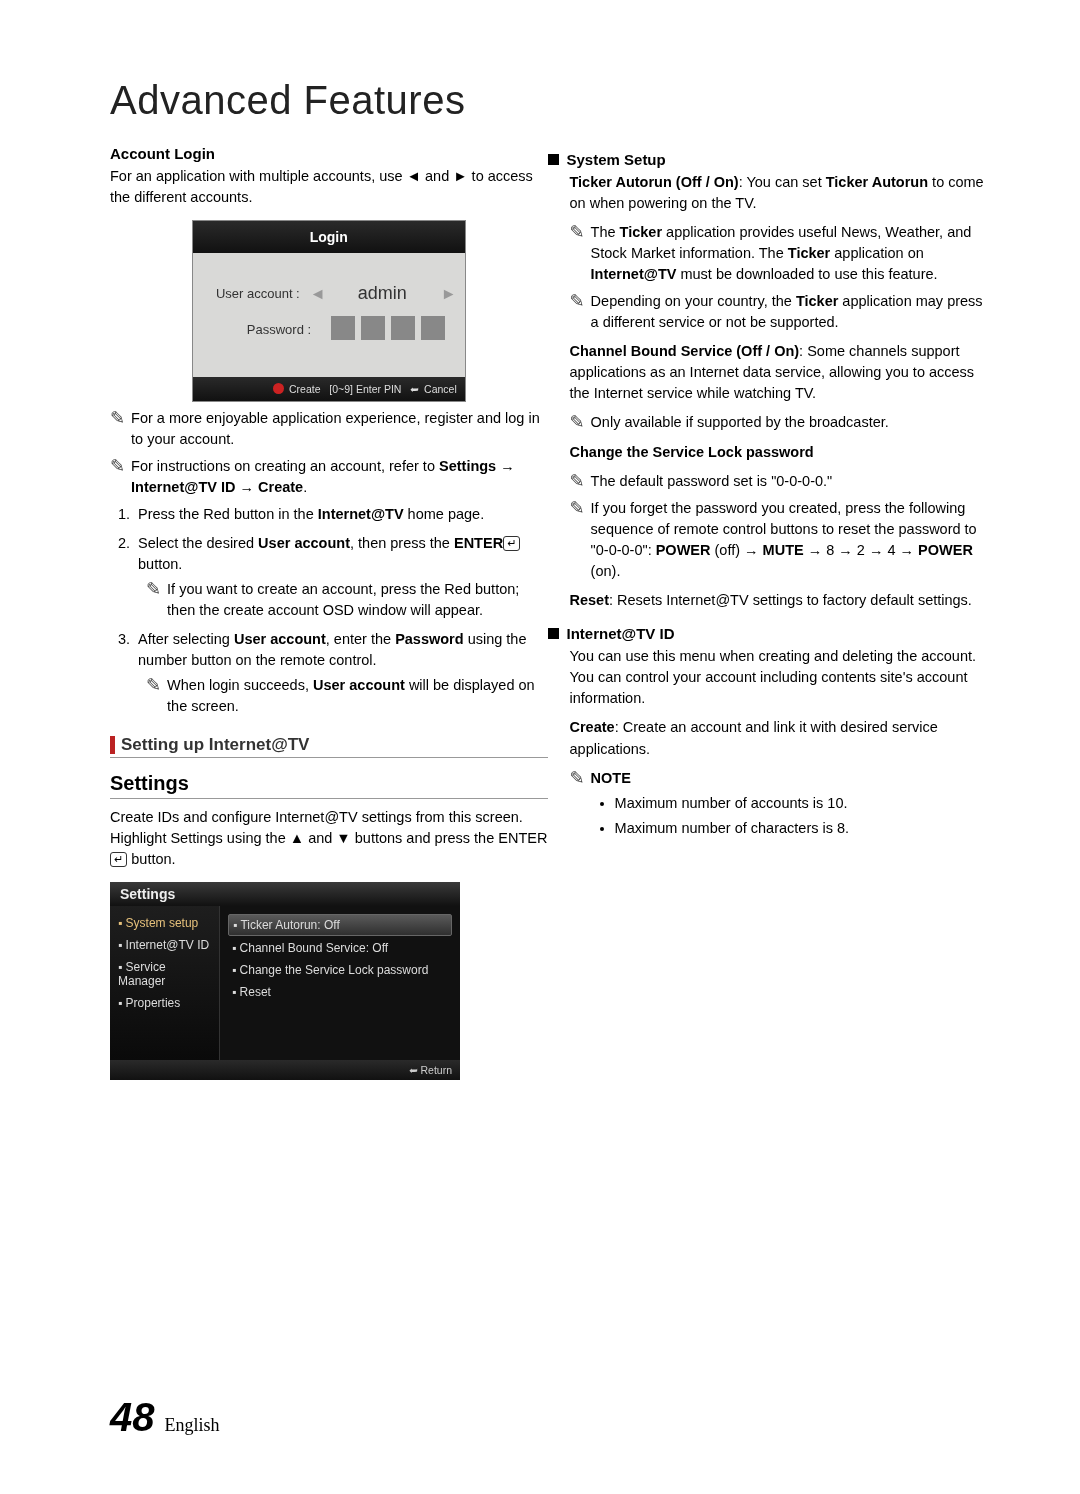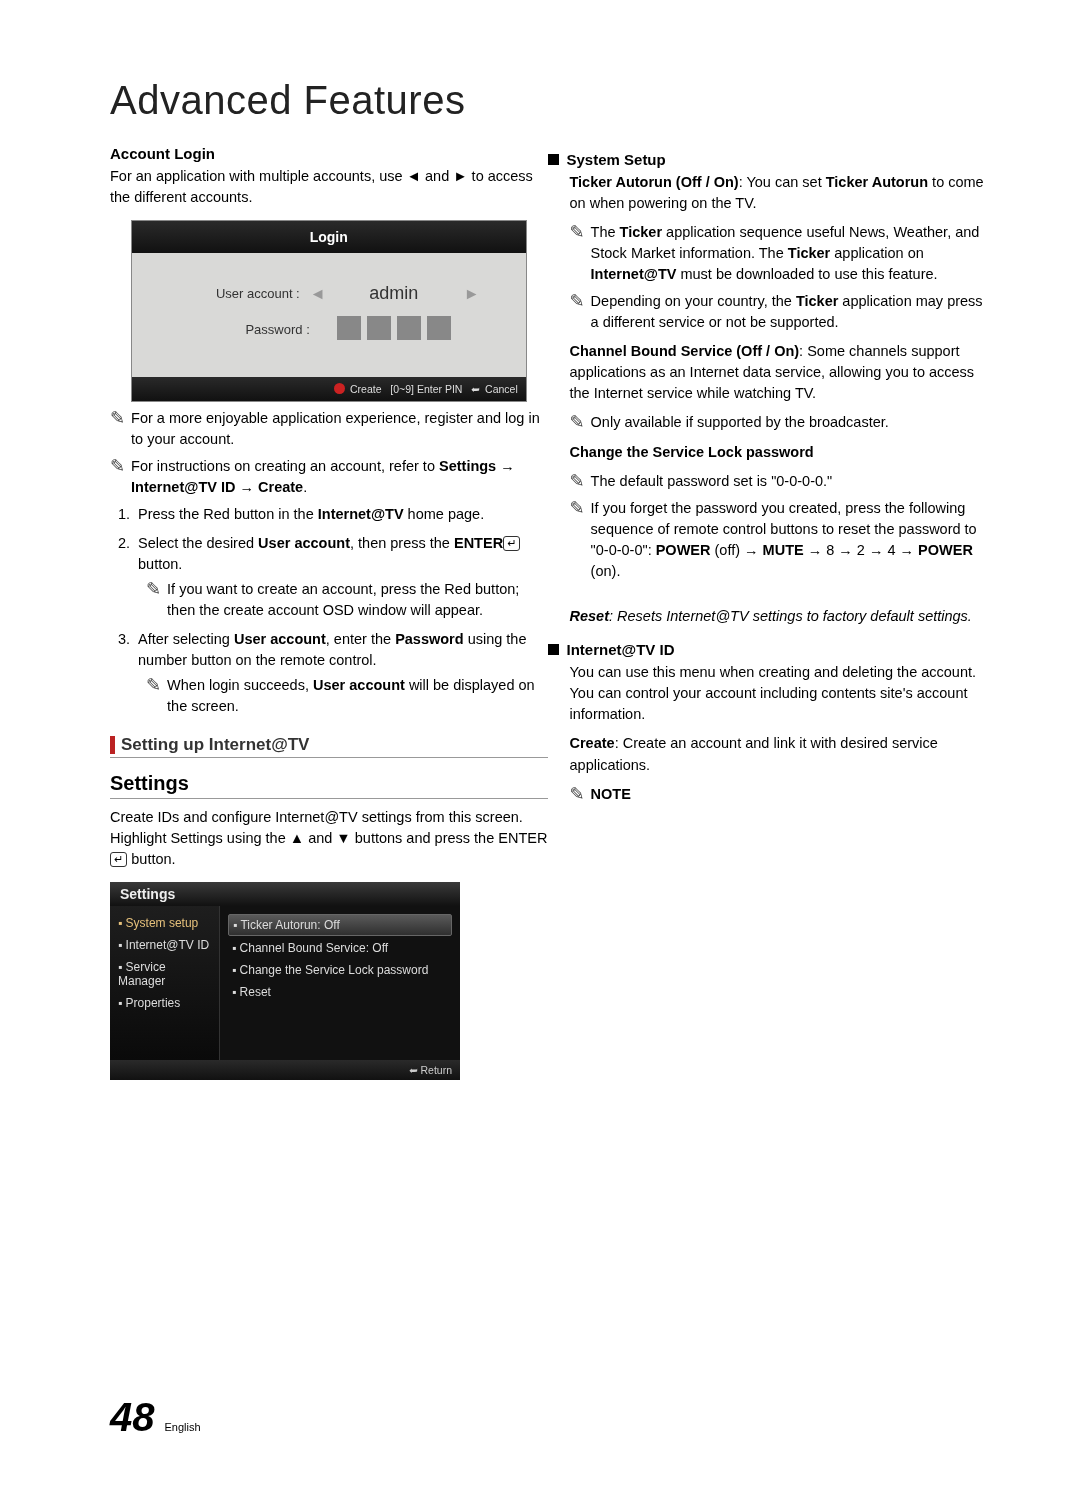--- a/index.html
+++ b/index.html
@@ -33,21 +33,21 @@
   .section-bar .redtick { width: 5px; height: 18px; background: #b22; display: inline-block; }
   .section-bar .stitle { font-size: 17px; font-weight: bold; color: #333; }
   .h2 { font-size: 20px; font-weight: bold; margin: 14px 0 8px; border-bottom: 1px solid #999; padding-bottom: 3px; }
   .bulletnote { list-style: disc; padding-left: 24px; margin-top: 4px; }
   .bulletnote li { margin-bottom: 4px; }
   .block-item { margin: 6px 0 14px 0; }
   .block-item-head { font-size: 15px; margin-bottom: 4px; }
   .block-item-head .sq { display: inline-block; width: 11px; height: 11px; background:#000; margin-right:8px; vertical-align: 0px; }
   .indent { margin-left: 22px; }
   
-  .login-panel { width: 396px; margin: 12px auto 4px; border: 1px solid #888; font-size: 14px; color: #ddd; }
+  .login-panel { width: 274px; margin: 12px auto 4px; border: 1px solid #888; font-size: 14px; color: #ddd; }
   .login-title { background: linear-gradient(#2a2a2a, #111); color: #fff; text-align: center; font-weight: bold; padding: 8px 0; }
   .login-body { background: #d9d9d7; padding: 18px 10px 22px; }
   .lrow { display: flex; align-items: center; justify-content: center; gap: 10px; margin: 12px 0; }
   .lrow .lab { width: 120px; text-align: right; font-size: 13px; color: #333; }
   .lrow .val { width: 120px; text-align: center; font-size: 18px; color: #333; }
   .lrow .arrow { color: #999; font-size: 16px; width: 14px; text-align: center; }
   .pwbox { width: 24px; height: 24px; background: #888; display: inline-block; margin: 0 3px; }
   .login-footer { background: linear-gradient(#2a2a2a, #111); color: #ddd; font-size: 10.5px; padding: 6px 8px; text-align: right; }
   .login-footer .dot { display:inline-block; width:11px; height:11px; border-radius:50%; vertical-align:-1px; margin-right:2px; }
   .login-footer .red { background:#c22; }
@@ -60,21 +60,21 @@
   .settings-side .sitem { padding: 4px 2px; font-size: 12px; color:#dcdcdc; }
   .settings-side .sitem.active { color:#e5c07b; }
   .settings-right { flex:1; padding: 6px 8px; }
   .settings-right .ritem { padding: 3px 4px; margin: 2px 0; font-size: 12px; color:#dcdcdc; display:flex; justify-content: flex-start; }
   .settings-right .ritem.active { background: linear-gradient(#5a5a5a,#2f2f2f); border:1px solid #666; border-radius:2px; }
   .settings-foot { background: linear-gradient(#2a2a2a,#111); text-align:right; font-size:10.5px; padding:4px 8px; color:#ccc; }
   .settings-foot .ret { display:inline-block; transform: scaleX(-1); margin-right:3px; }
   
   .pagefoot { position: absolute; left: 110px; bottom: 54px; display: flex; align-items: baseline; gap: 10px; }
   .pagefoot .num { font-size: 40px; font-weight: bold; font-style: italic; }
-  .pagefoot .lang { font-size: 11px; }
+  .pagefoot .lang { font-size: 18px; font-family: Liberation Serif, serif; }
   .enter-icon { display:inline-block; border:1px solid #333; border-radius:3px; font-size:11px; padding:0 3px; line-height:1.2; vertical-align:1px; }
   b { font-weight: bold; }
 </style>
 </head>
 <body>
 
 <div class="page">
   <div class="title">Advanced Features</div>
 
   <div class="cols">
@@ -191,21 +191,21 @@
 
       <div class="block-item">
         <div class="block-item-head"><span class="sq"></span><b>System Setup</b></div>
         <div class="indent">
           <p>
             <b>Ticker Autorun (Off / On)</b><span>: You can set </span><b>Ticker Autorun</b><span> to come on when powering on the TV.</span>
           </p>
           <div class="tip">
             <span class="ticon">✎</span>
             <span>
-              <span>The </span><b>Ticker</b><span> application sequence useful News, Weather, and Stock Market information. The </span><b>Ticker</b><span> application on </span><b>Internet@TV</b><span> must be downloaded to use this feature.</span>
+              <span>The </span><b>Ticker</b><span> application provides useful News, Weather, and Stock Market information. The </span><b>Ticker</b><span> application on </span><b>Internet@TV</b><span> must be downloaded to use this feature.</span>
             </span>
           </div>
           <div class="tip">
             <span class="ticon">✎</span>
             <span>
               <span>Depending on your country, the </span><b>Ticker</b><span> application may press a different service or not be supported.</span>
             </span>
           </div>
           <p style="margin-top:8px;">
             <b>Channel Bound Service (Off / On)</b><span>: Some channels support applications as an Internet data service, allowing you to access the Internet service while watching TV.</span>
@@ -218,37 +218,41 @@
           <div class="tip">
             <span class="ticon">✎</span>
             <span>The default password set is "0-0-0-0."</span>
           </div>
           <div class="tip">
             <span class="ticon">✎</span>
             <span>
               <span>If you forget the password you created, press the following sequence of remote control buttons to reset the password to "0-0-0-0": </span><b>POWER</b><span> (off) → </span><b>MUTE</b><span> → 8 → 2 → 4 → </span><b>POWER</b><span> (on).</span>
             </span>
           </div>
-          <p style="margin-top:24px;font-style:italic;">
+          <p style="margin-top:8px;">
             <b>Reset</b><span>: Resets Internet@TV settings to factory default settings.</span>
           </p>
         </div>
       </div>
 
       <div class="block-item">
         <div class="block-item-head"><span class="sq"></span><b>Internet@TV ID</b></div>
         <div class="indent">
           <p>You can use this menu when creating and deleting the account. You can control your account including contents site's account information.</p>
           <p>
             <b>Create</b><span>: Create an account and link it with desired service applications.</span>
           </p>
           <div class="tip" style="margin-top:2px;">
             <span class="ticon">✎</span>
             <span>
               <b>NOTE</b>
+              <ul class="bulletnote">
+                <li>Maximum number of accounts is 10.</li>
+                <li>Maximum number of characters is 8.</li>
+              </ul>
             </span>
           </div>
         </div>
       </div>
 
     </div>
   </div>
 </div>
 
 <div class="pagefoot">

